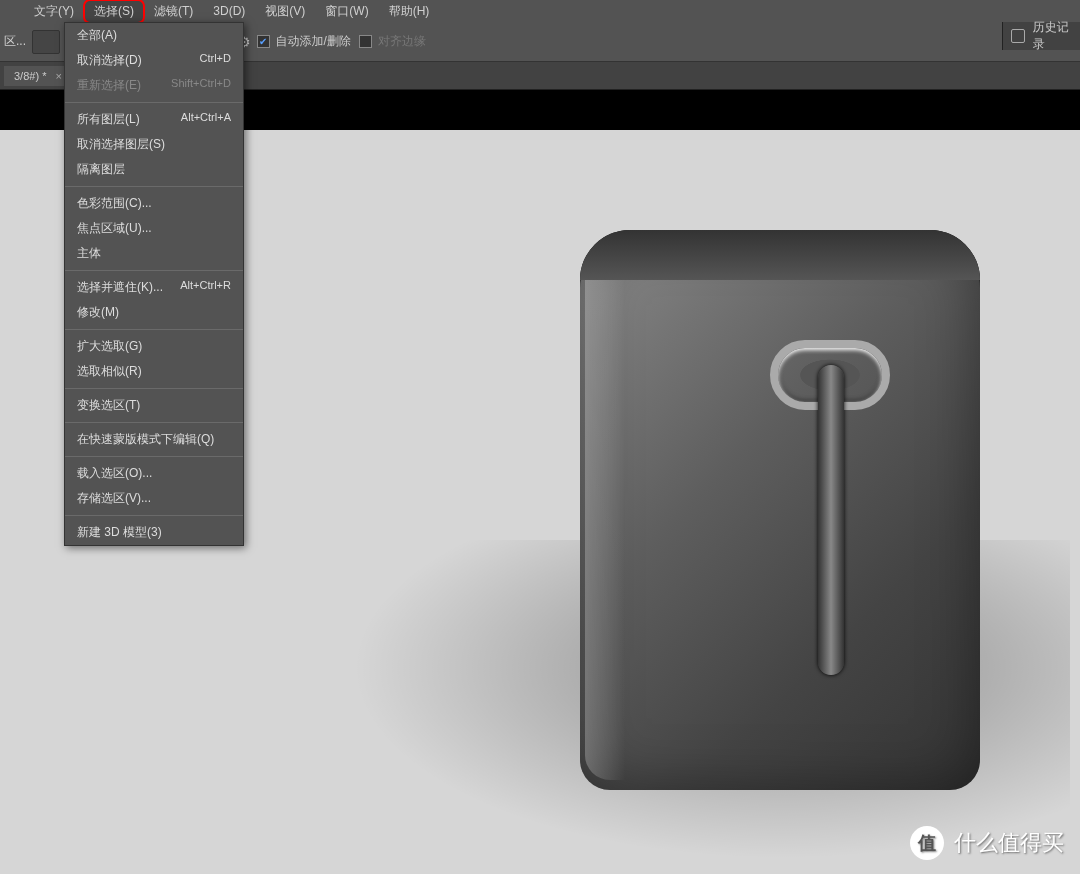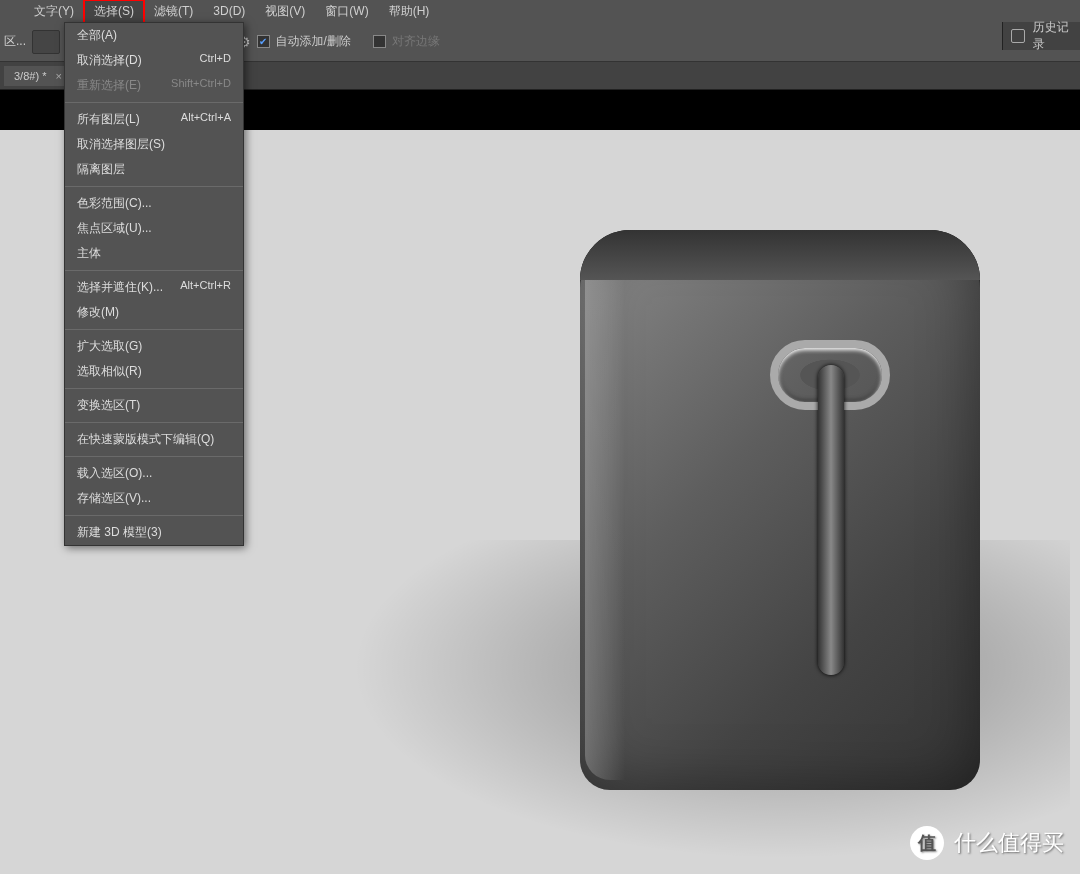--- a/index.html
+++ b/index.html
@@ -22,20 +22,21 @@
       margin-left: 20px;
     }
     .menubar-item {
       padding: 3px 10px;
       cursor: pointer;
     }
     .menubar-item.active {
       outline: 2px solid #ff0000;
       outline-offset: -1px;
       background: #454545;
+      border-radius: 6px;
     }
     .toolbar {
       height: 40px;
       background: #535353;
       display: flex;
       align-items: center;
       padding-left: 4px;
       gap: 6px;
       border-bottom: 1px solid #333;
     }
@@ -223,21 +224,21 @@
 
 <div class="toolbar">
   <span>区...</span>
   <div class="tool-btn"></div>
   <span style="width:160px"></span>
   <span class="gear">⚙</span>
   <div class="tool-group">
     <span class="checkbox">✔</span>
     <span class="toolbar-label">自动添加/删除</span>
   </div>
-  <div class="tool-group" style="margin-left:16px">
+  <div class="tool-group" style="margin-left:2px">
     <span class="checkbox" style="color:transparent"></span>
     <span class="toolbar-label dim">对齐边缘</span>
   </div>
 </div>
 
 <div class="tabbar">
   <div class="tab">
     <span>3/8#) *</span>
     <span class="close">×</span>
   </div>

